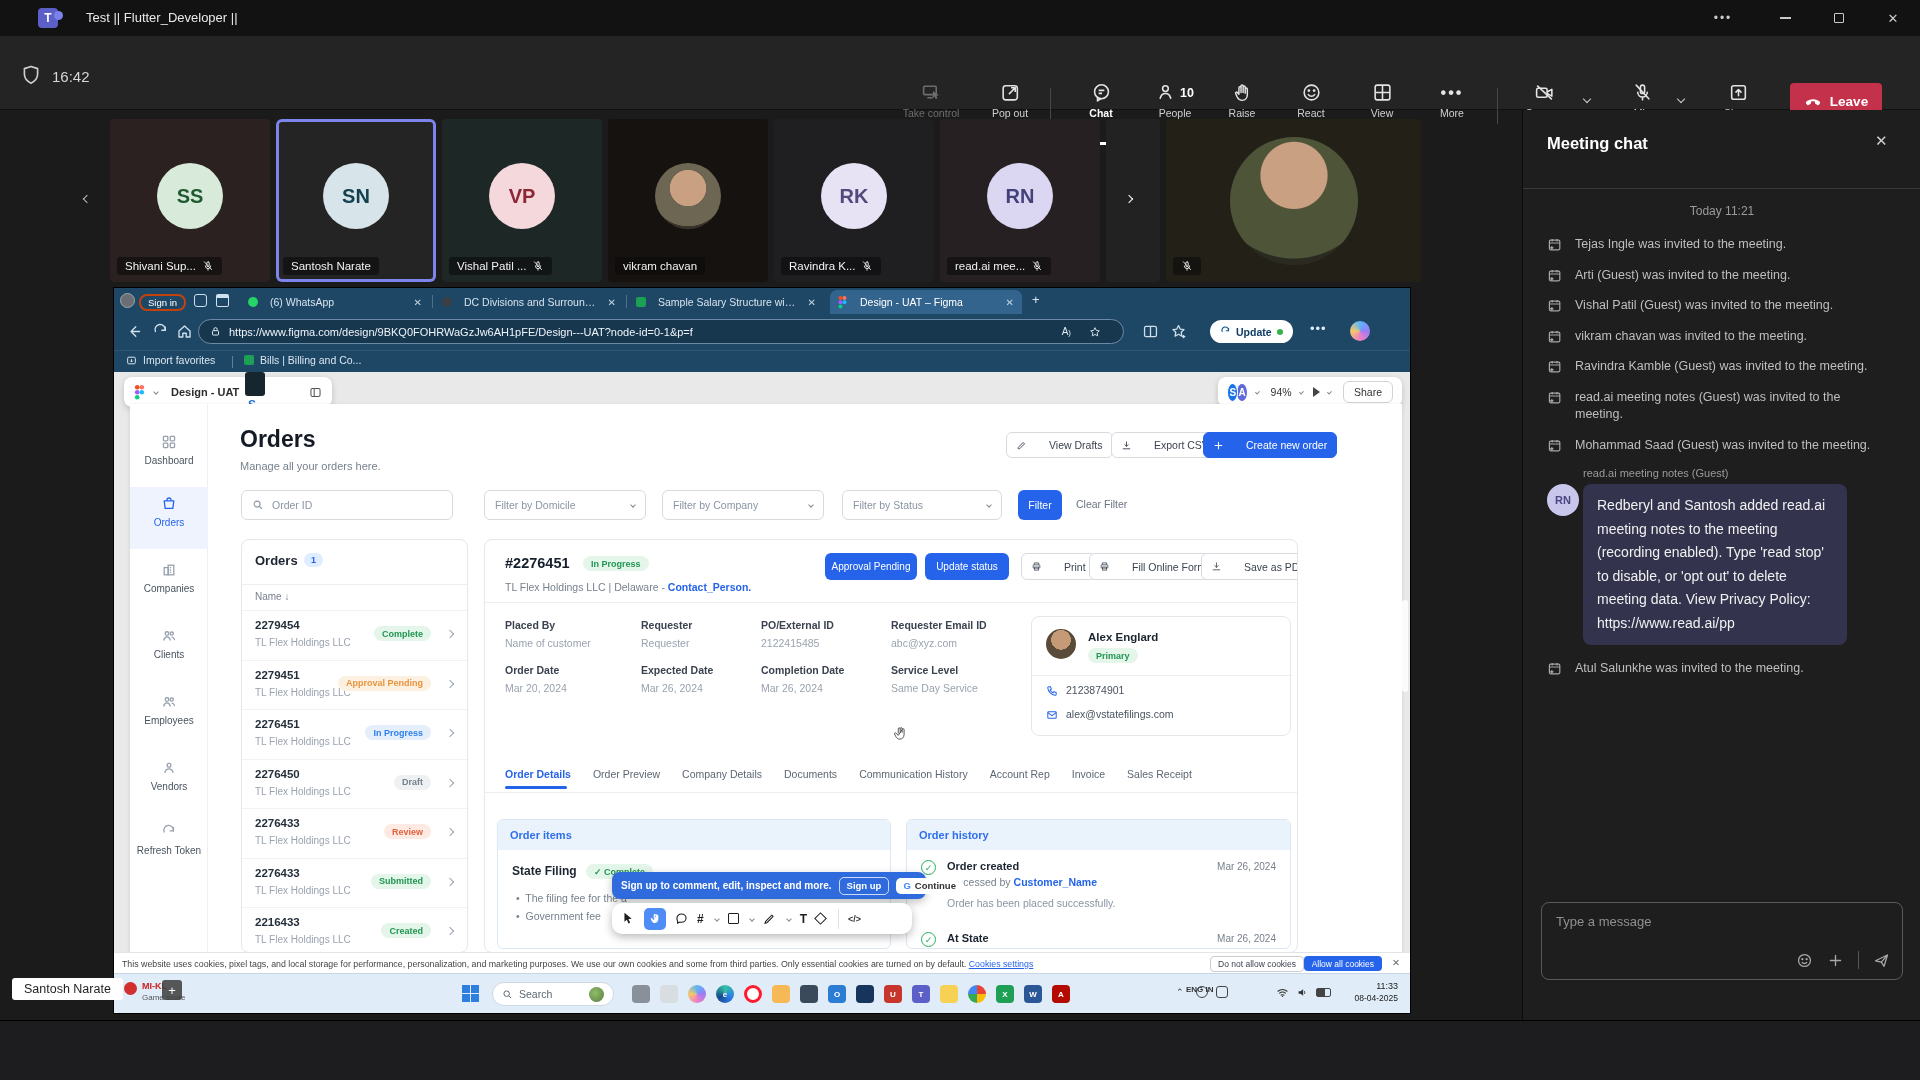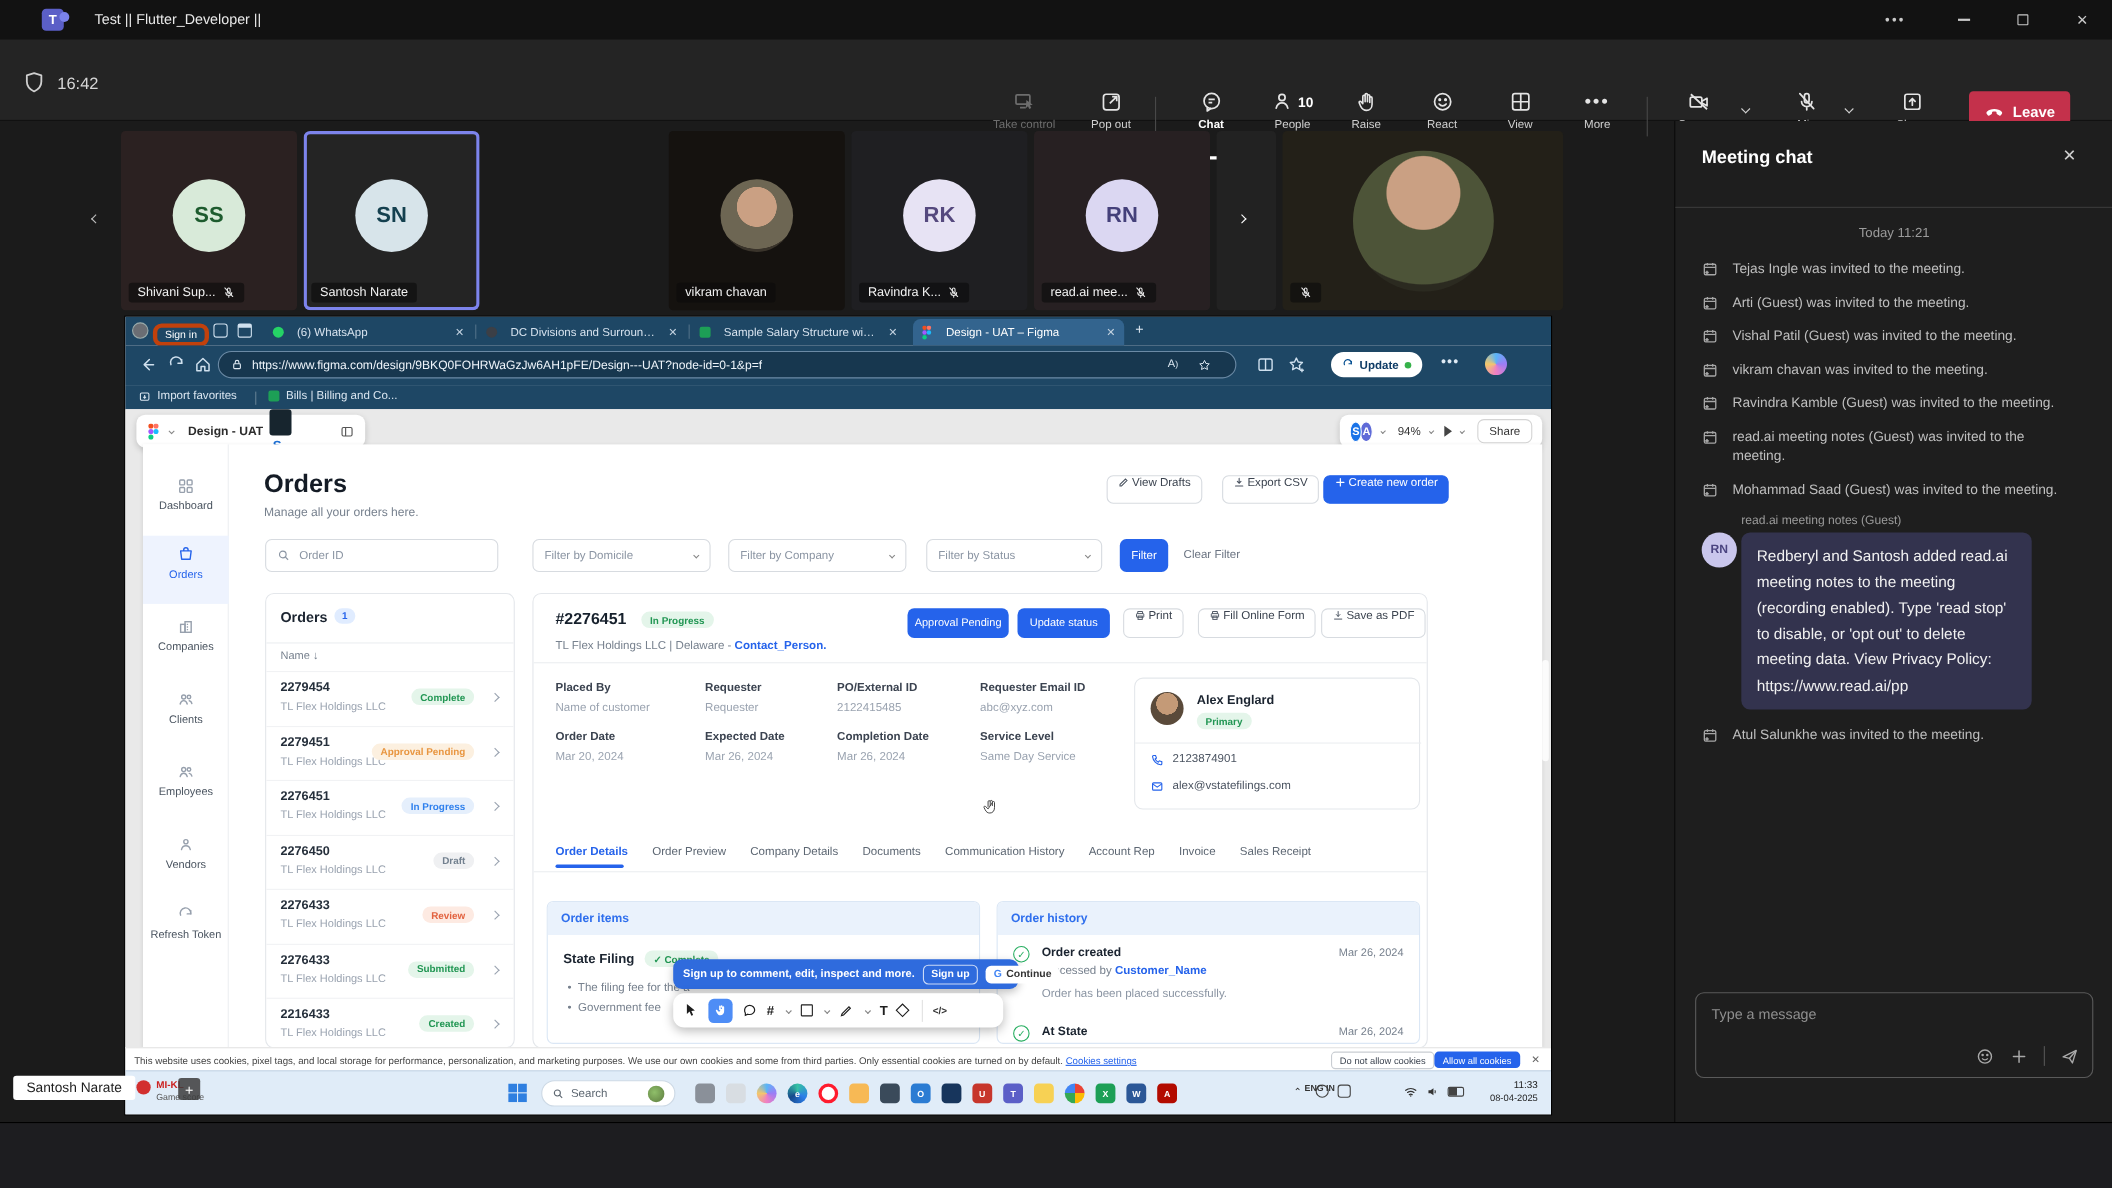--- a/index.html
+++ b/index.html
@@ -64,21 +64,21 @@
   .favatar{width:19px;height:19px;border-radius:50%;color:#fff;font-size:10px;font-weight:700;display:flex;align-items:center;justify-content:center;border:1.5px solid #fff}
   .fsharebtn{border:1px solid #d4d4d4;border-radius:6px;font-size:10.5px;color:#333;padding:4px 10px}
   .frame{position:absolute;left:16px;top:32px;width:1272px;height:549px;background:#fff;box-shadow:0 1px 4px rgba(0,0,0,.12)}
 
   
   .snav{position:absolute;left:0;width:78px;text-align:center;color:#49535f;cursor:pointer}
   .snav svg{width:16px;height:16px;margin:0 auto;color:#97a0ad}
   .snav .sl{display:block;font-size:10px;margin-top:5px}
   .snav.active{color:#2563eb}
   .snav.active svg{color:#2563eb}
-  .appbtn{position:absolute;display:flex;align-items:flex-start;gap:2px;border:1px solid #d7dbe0;border-radius:6px;background:#fff;font-size:10.5px;color:#3c4450;padding:0 9px;height:26px;white-space:nowrap}
+  .appbtn{position:absolute;display:flex;align-items:center;gap:22px;border:1px solid #d7dbe0;border-radius:6px;background:#fff;font-size:10.5px;color:#3c4450;padding:0 9px;height:26px;white-space:nowrap}
   .appbtn.primary{background:#2563eb;border-color:#2563eb;color:#fff}
   .appbtn svg{width:11px;height:11px}
   .fselect{position:absolute;height:30px;border:1px solid #d7dbe0;border-radius:6px;background:#fff;display:flex;align-items:center;justify-content:space-between;padding:0 10px;font-size:10.5px;color:#8b95a3}
   .card{position:absolute;background:#fff;border:1px solid #e4e7eb;border-radius:8px;overflow:hidden}
   .bdg{display:inline-block;font-size:9px;font-weight:700;padding:2.5px 8px;border-radius:10px;white-space:nowrap}
   .bdg.green{background:#e4f5ea;color:#219653}
   .bdg.orange{background:#fcf0e0;color:#e8953f}
   .bdg.blue{background:#e5effc;color:#2f80ed}
   .bdg.grey{background:#eff0f2;color:#72808f}
   .bdg.red{background:#fdeae2;color:#e2623f}
@@ -292,20 +292,31 @@
     </div>
   </div>
 
   <div class="vtile" style="left:276px;background:#242424;box-shadow:inset 0 0 0 3px #7d84ec;border-radius:6px">
     <div class="vav" style="background:#d7e4ea;color:#14404f">SN</div>
     <div class="vlabel">
       <span>Santosh Narate</span>
     </div>
   </div>
 
+  <div class="vtile" style="left:442px;background:#1d2726">
+    <div class="vav" style="background:#f5d8db;color:#8c2737">VP</div>
+    <div class="vlabel">
+      <span>Vishal Patil ...</span>
+      <svg viewBox="0 0 20 20" fill="none" stroke="currentColor" stroke-width="1.6" stroke-linecap="round">
+          <rect x="8" y="3" width="4" height="8" rx="2"></rect>
+          <path d="M5.5 9.8a4.5 4.5 0 009 0M10 14.3V17"></path>
+          <line x1="4" y1="3" x2="16" y2="16"></line>
+        </svg>
+    </div>
+  </div>
 
   <div class="vtile" style="left:608px;background:#15120f">
     <div class="vav" style="background:radial-gradient(circle at 50% 38%, #caa083 0 34%, #6d6653 35% 72%, #3a342b 73%);overflow:hidden"></div>
     <div class="vlabel">
       <span>vikram chavan</span>
     </div>
   </div>
 
   <div class="vtile" style="left:774px;background:#1f1f22">
     <div class="vav" style="background:#e7e3f4;color:#55497e">RK</div>
@@ -344,21 +355,21 @@
           <path d="M5.5 9.8a4.5 4.5 0 009 0M10 14.3V17"></path>
           <line x1="4" y1="3" x2="16" y2="16"></line>
         </svg>
     </div>
   </div>
 
   <div class="shared">
 
     <div class="tabstrip">
       <span class="abs" style="left:6px;top:5px;width:15px;height:15px;border-radius:50%;background:#6b6e74;border:1px solid #9aa"></span>
-      <span class="abs" style="left:25px;top:6px;font-size:9.5px;color:#fff;border:4px solid #c2410c;border-radius:8px;padding:1px 7px">Sign in</span>
+      <span class="abs" style="left:25px;top:6px;font-size:9.5px;color:#fff;border:2px solid #c2410c;border-radius:8px;padding:1px 7px">Sign in</span>
       <span class="abs ic" style="left:80px;top:6px;width:13px;height:13px;border:1.3px solid #cfe0ee;border-radius:3px"></span>
       <span class="abs ic" style="left:102px;top:6px;width:13px;height:13px;border:1.3px solid #cfe0ee;border-radius:2px;border-top-width:4px"></span>
 
       <div class="btab" style="left:126px">
         <span style="width:10px;height:10px;border-radius:50%;background:#25d366;flex:0 0 10px"></span>
         <span class="tx">(6) WhatsApp</span>
         <span class="cl">✕</span>
       </div>
       <div class="tsep" style="left:318px"></div>
       <div class="btab" style="left:320px">

